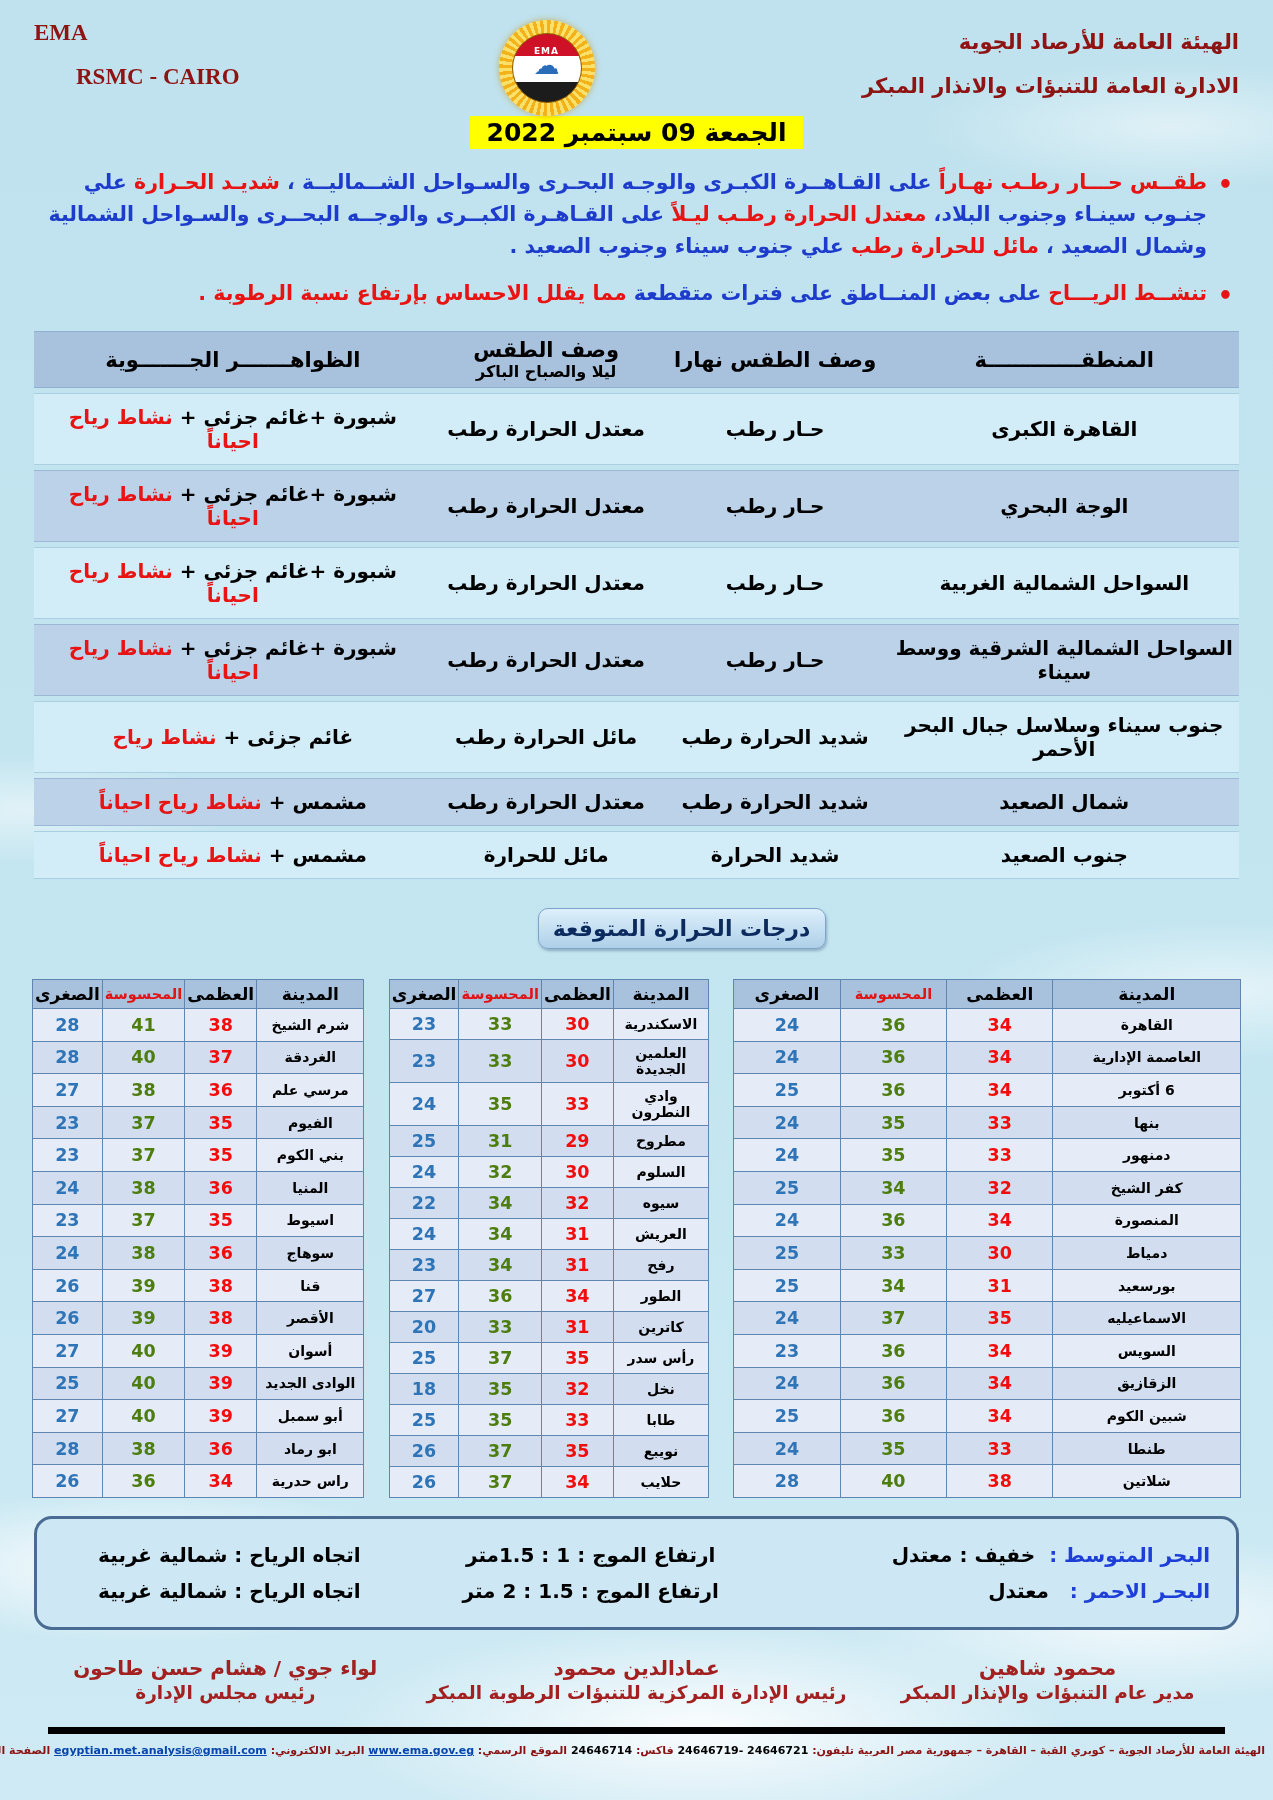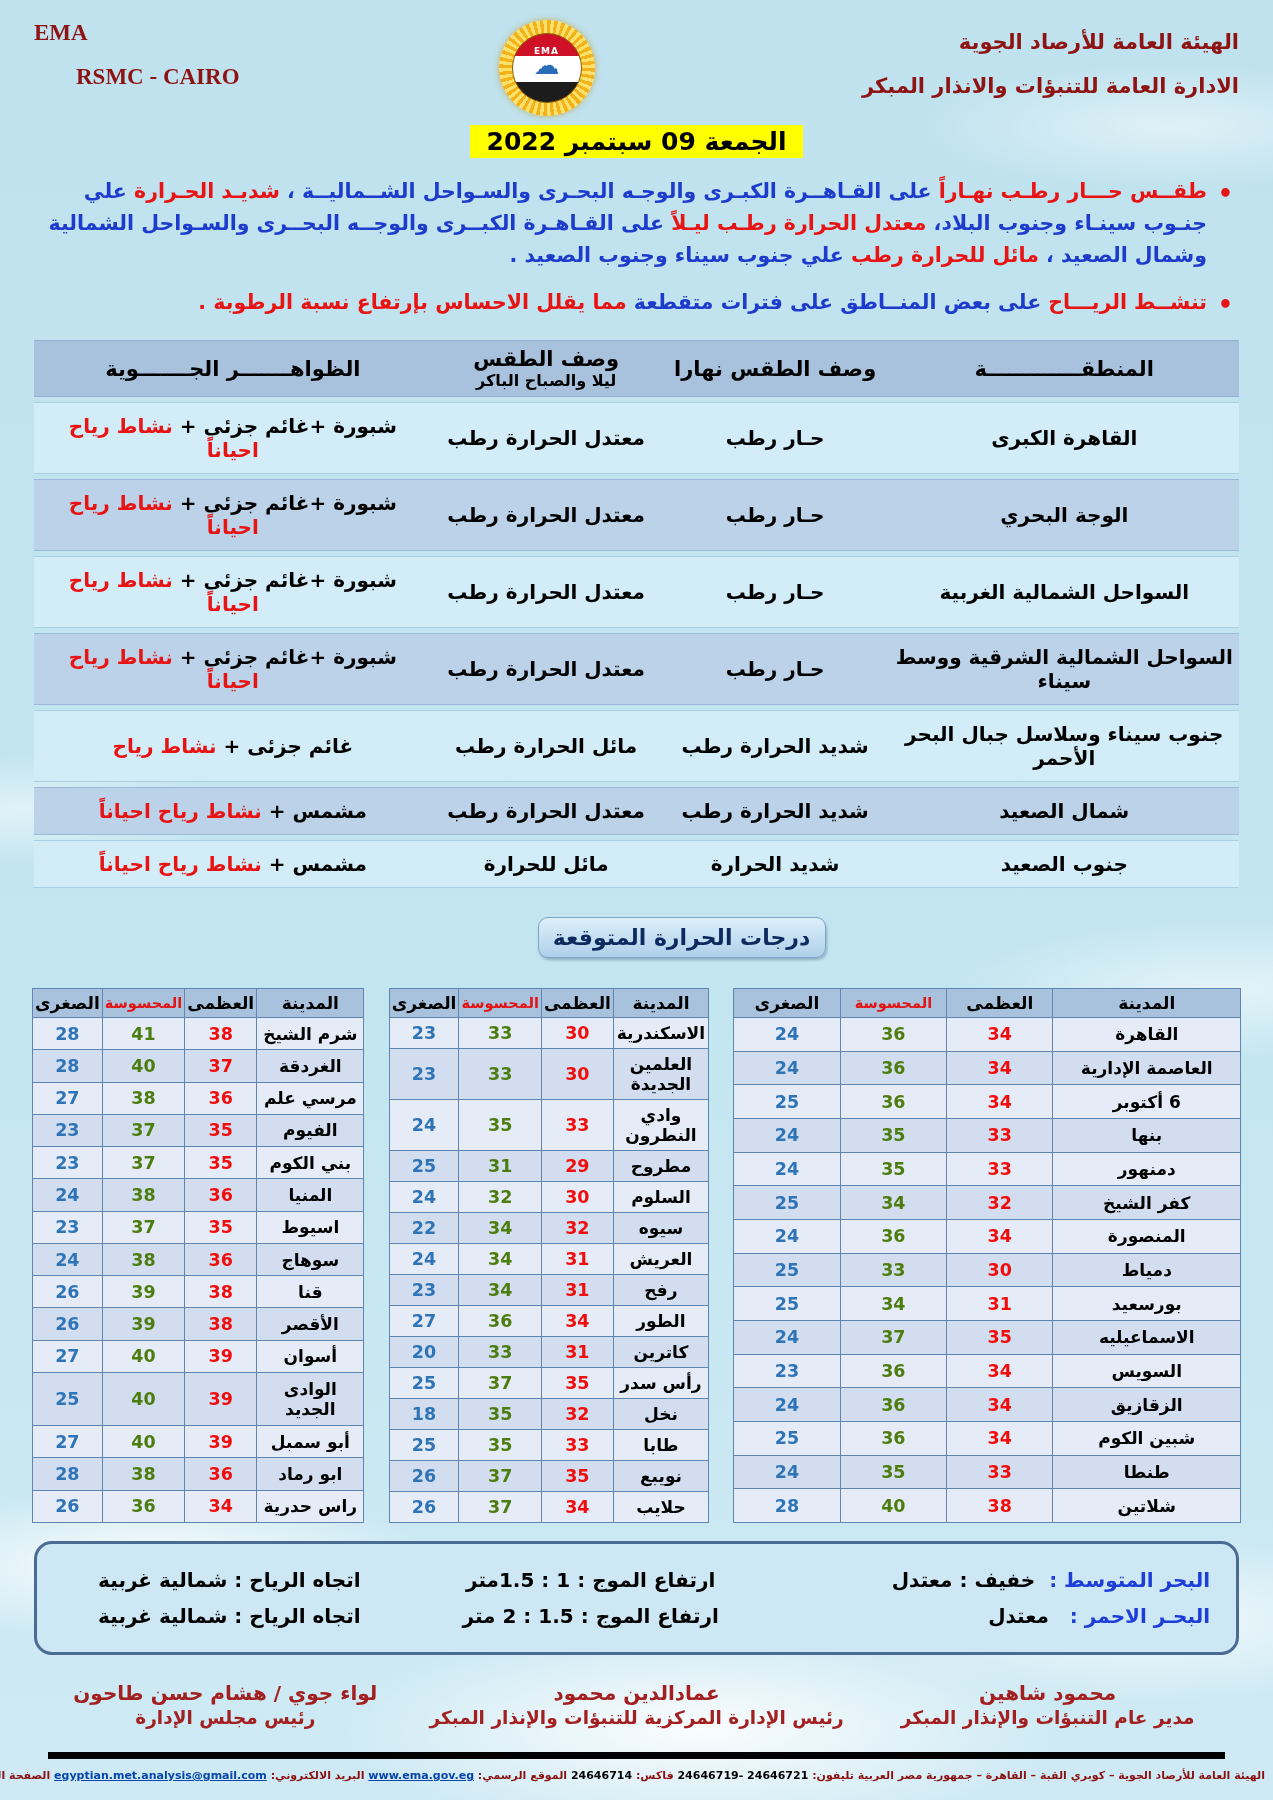--- a/index.html
+++ b/index.html
@@ -34,21 +34,21 @@
   }
   .flag{
     position:absolute;inset:13px;border-radius:50%;overflow:hidden;
     background:linear-gradient(180deg,#ce1126 0 32%,#ffffff 32% 70%,#1c1c1c 70% 100%);
     border:1px solid #8a5a00;
   }
   .flag-ema{position:absolute;top:17%;left:0;right:0;text-align:center;font-size:9px;color:#ffffff;letter-spacing:1px;}
   .cloud{position:absolute;top:26%;left:0;right:0;text-align:center;font-size:26px;line-height:1;color:#2b6cb8;text-shadow:0 0 2px #fff;}
   
   .main-title{display:table;margin:8px auto 6px;background:#ffff00;color:#000;font-size:27px;padding:2px 16px;}
-  .main-date{display:table;margin:9px auto;background:#ffff00;color:#000;font-size:25px;padding:2px 16px;}
+  .main-date{display:table;margin:0 auto;background:#ffff00;color:#000;font-size:25px;padding:2px 16px;}
   
   .summary{margin:18px 30px 0;}
   .bullet-para{position:relative;padding:0 36px 0 10px;font-size:20.5px;line-height:1.55;margin-bottom:16px;text-align:right;}
   .bullet-dot{position:absolute;right:10px;top:0;color:#e81313;font-size:24px;}
   .seg-red{color:#e81313;}
   .seg-blue{color:#1d3ccc;}
   
   .forecast{width:1205px;margin:6px auto 0;border-collapse:separate;border-spacing:0 5px;}
   .forecast th{background:#a8c2de;color:#000;font-size:21px;padding:6px 4px;border-top:1px solid #8fb0d0;border-bottom:1px solid #8fb0d0;}
   .night-sub{font-size:16px;}
@@ -67,21 +67,21 @@
   .temps{display:flex;justify-content:space-between;margin:30px 32px 0;gap:7px;}
   table.temp{border-collapse:collapse;}
   .temp-0{width:42%;}
   .temp-1{width:26.5%;}
   .temp-2{width:27.5%;}
   .temp th{background:#a8c2de;border:1.6px solid #5e86b0;font-size:17px;padding:4px 2px;color:#000;}
   .temp th.feels-h{color:#e11313;font-size:14.5px;}
   .temp td{border:1.6px solid #5e86b0;font-size:17.5px;padding:5px 2px;text-align:center;}
   .trow.light td{background:#e6ecf7;}
   .trow.dark td{background:#d2deef;}
-  td.city{font-size:17px;color:#000;}
+  td.city{font-size:14px;color:#000;}
   td.max{color:#f20d0d;}
   td.feels{color:#4d7c0f;text-align:center;}
   td.min{color:#2e74b6;}
   
   .sea{margin:18px 34px 0;border:3px solid #4a6c92;border-radius:18px;background:#cde7f4;padding:12px 26px;}
   .sea-row{display:flex;align-items:center;margin:12px 0;font-size:20px;color:#000;}
   .sea-c1{width:37%;text-align:right;}
   .sea-c2{width:34%;text-align:center;}
   .sea-c3{width:29%;text-align:center;}
   .sea-label{color:#1d3fd8;}
@@ -543,21 +543,21 @@
     </div>
   </div>
 
   <div class="sigs">
     <div class="sig sig-0">
       <div class="sig-name">محمود شاهين</div>
       <div class="sig-title">مدير عام التنبؤات والإنذار المبكر</div>
     </div>
     <div class="sig sig-1">
       <div class="sig-name">عمادالدين محمود</div>
-      <div class="sig-title">رئيس الإدارة المركزية للتنبؤات والإنذار المبكر</div>
+      <div class="sig-title">رئيس الإدارة المركزية للتنبؤات الرطوبة المبكر</div>
     </div>
     <div class="sig sig-2">
       <div class="sig-name">لواء جوي / هشام حسن طاحون</div>
       <div class="sig-title">رئيس مجلس الإدارة</div>
     </div>
   </div>
 
   <div class="divider"></div>
   <div class="footer"><span class="fseg-text">الهيئة العامة للأرصاد الجوية – كوبري القبة – القاهرة – جمهورية مصر العربية  تليفون: </span><span class="fseg-number" dir="ltr">24646719- 24646721</span><span class="fseg-text"> فاكس: </span><span class="fseg-number" dir="ltr">24646714</span><span class="fseg-text"> الموقع الرسمي: </span><a class="fseg-link" dir="ltr" href="#">www.ema.gov.eg</a><span class="fseg-text"> البريد الالكتروني: </span><a class="fseg-link" dir="ltr" href="#">egyptian.met.analysis@gmail.com</a><span class="fseg-text"> الصفحة الرسمية على الفيس بوك : </span></div>
 

